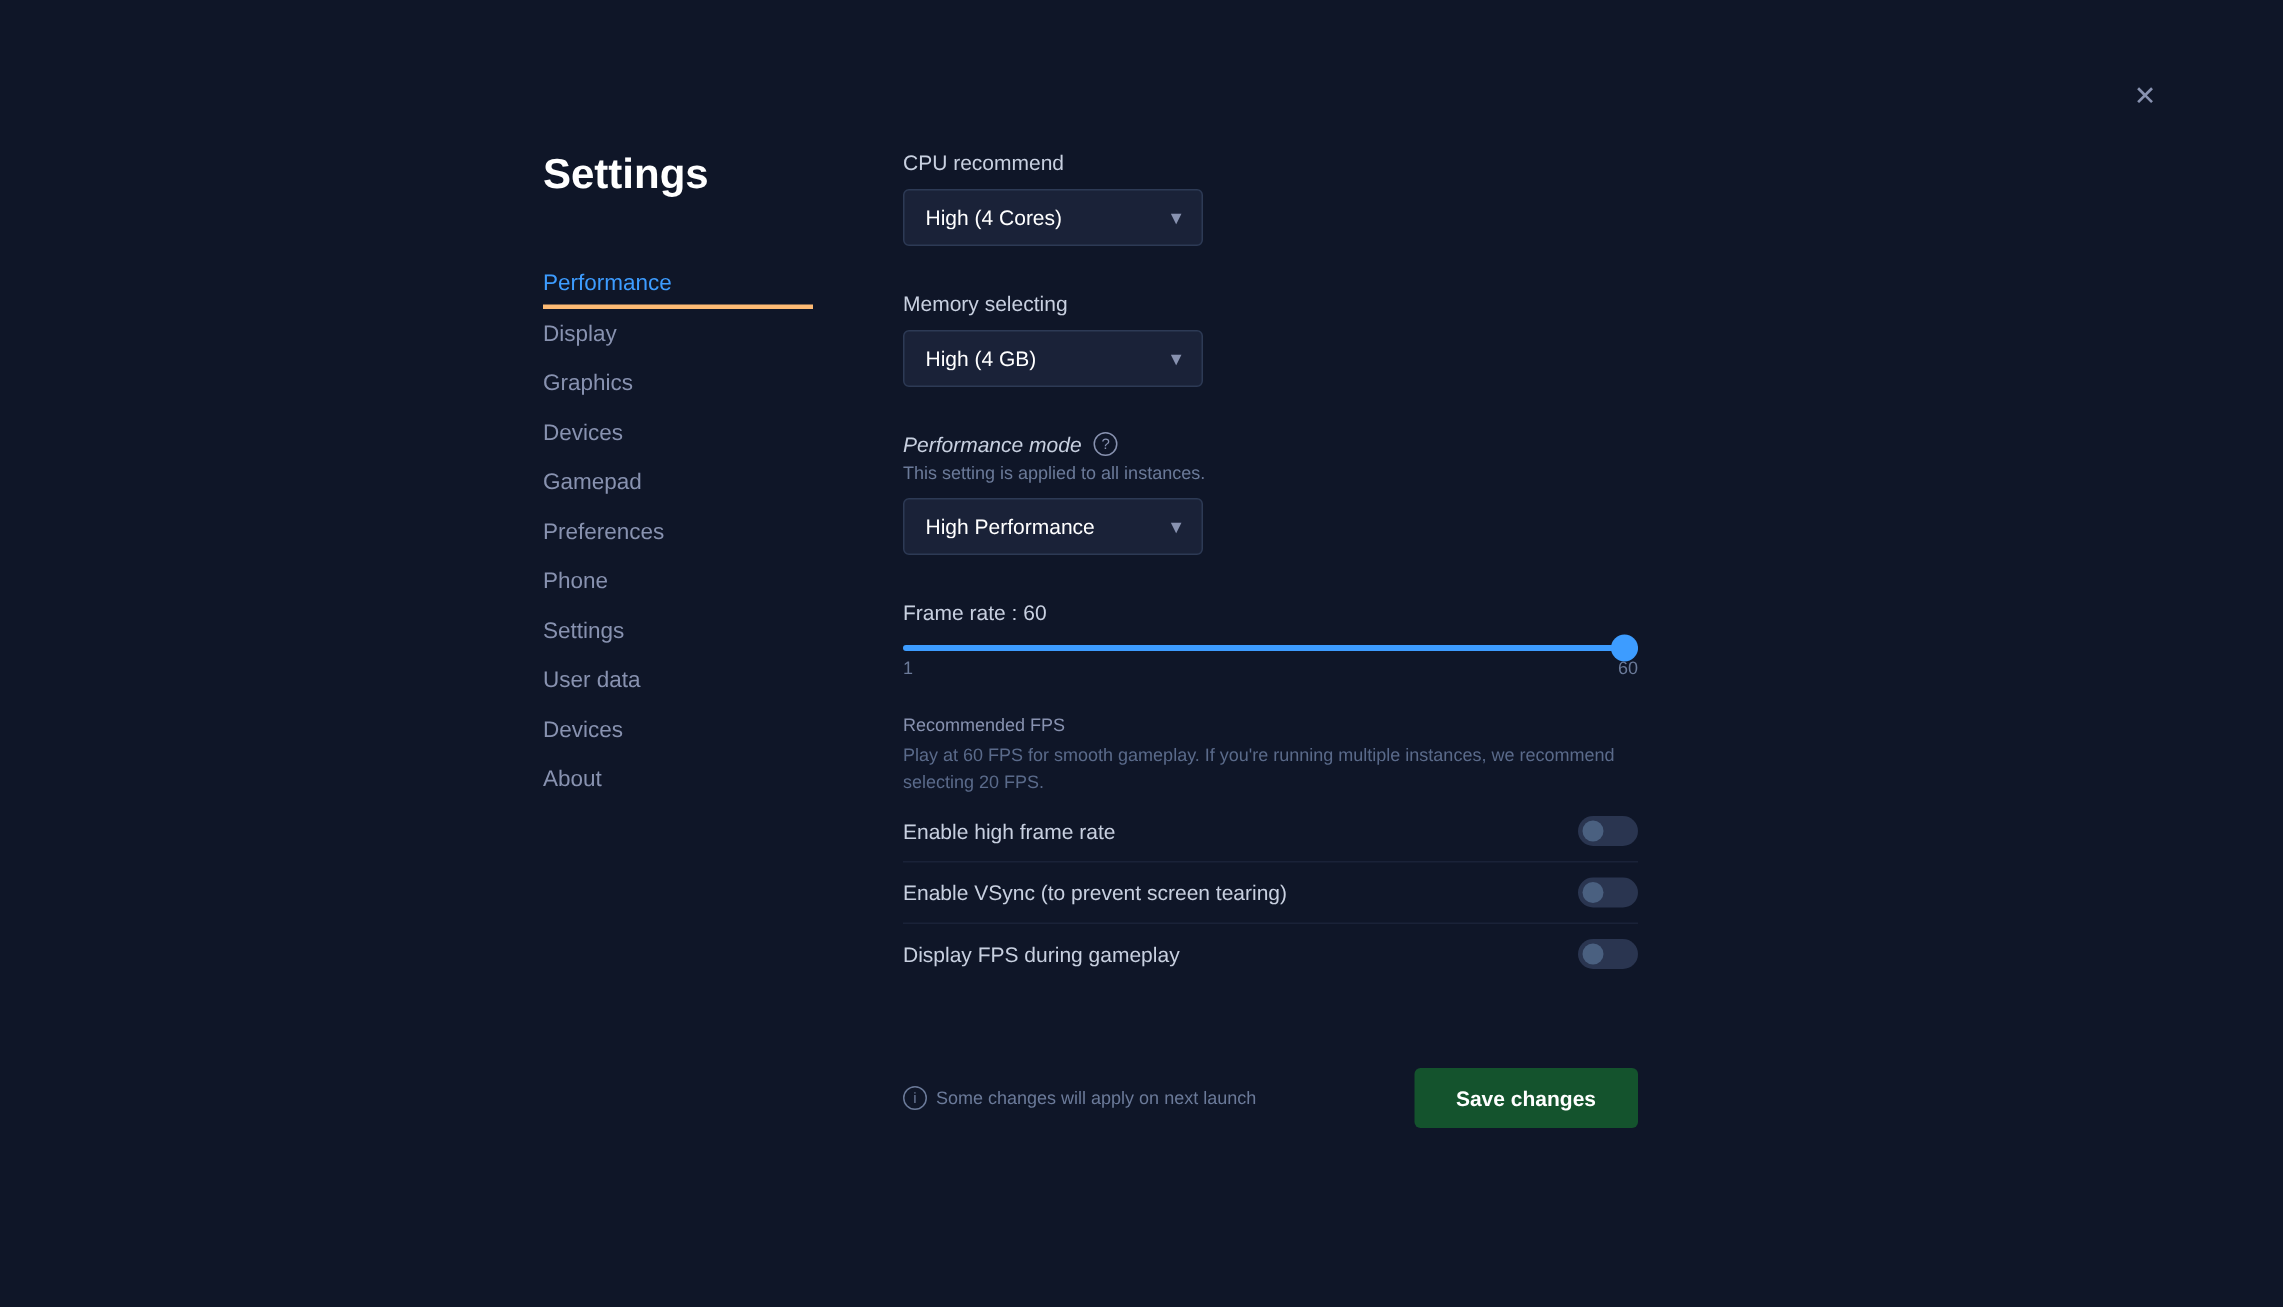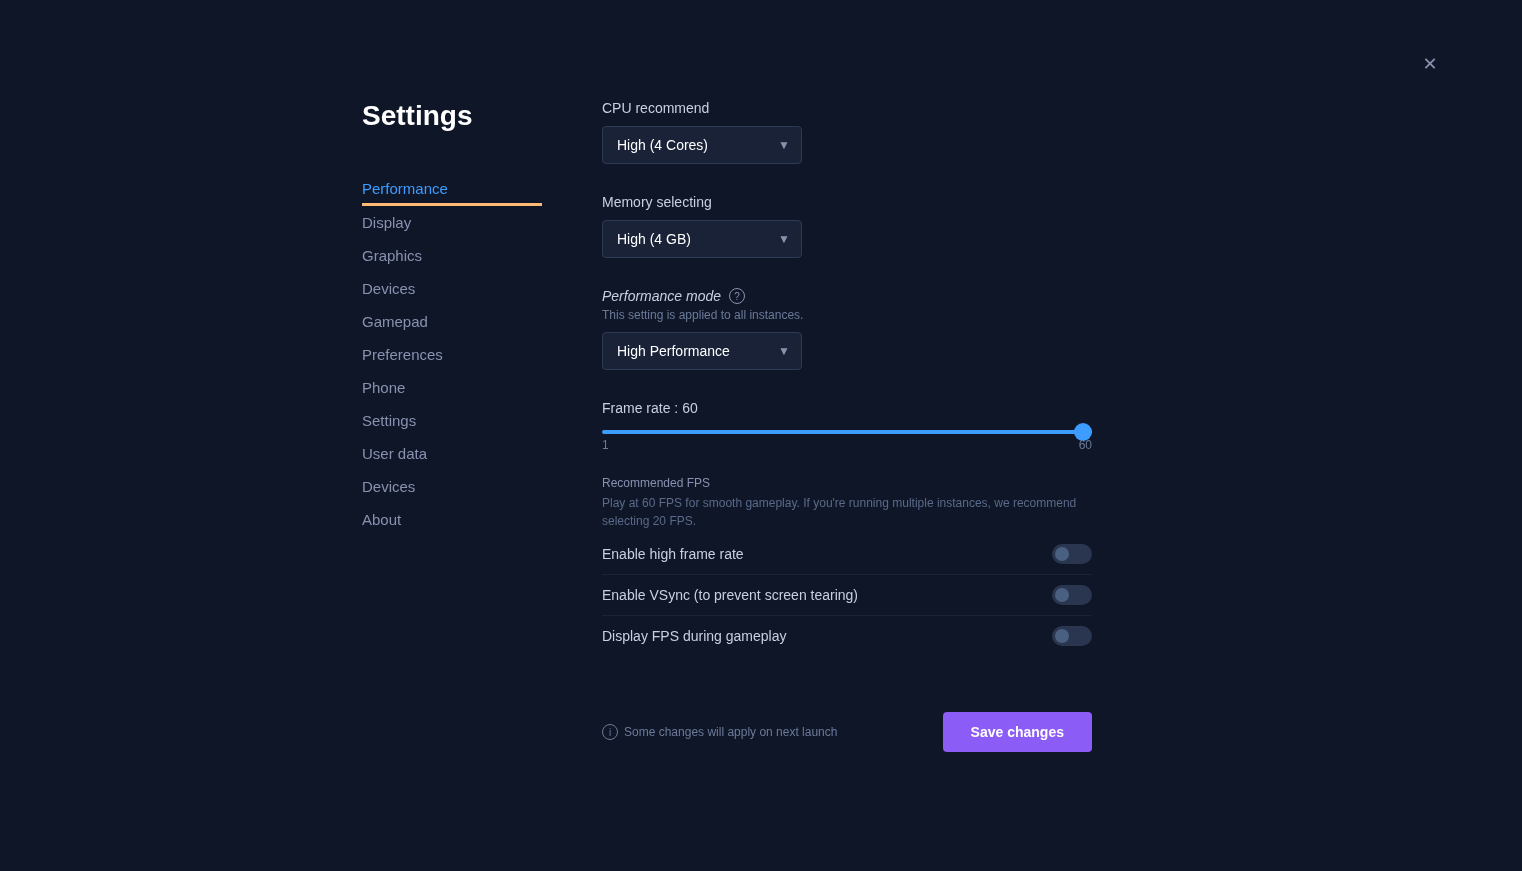--- a/index.html
+++ b/index.html
@@ -274,21 +274,21 @@
       border: 1px solid #6b7a99;
       display: inline-flex;
       align-items: center;
       justify-content: center;
       font-size: 10px;
       color: #6b7a99;
       flex-shrink: 0;
     }
 
     .save-btn {
-      background-color: #8b5cf6;
+      background-color: #14532d;
       color: #ffffff;
       border: none;
       border-radius: 4px;
       padding: 12px 28px;
       font-size: 14px;
       font-weight: 600;
       cursor: pointer;
       transition: background 0.15s;
     }
   </style>

